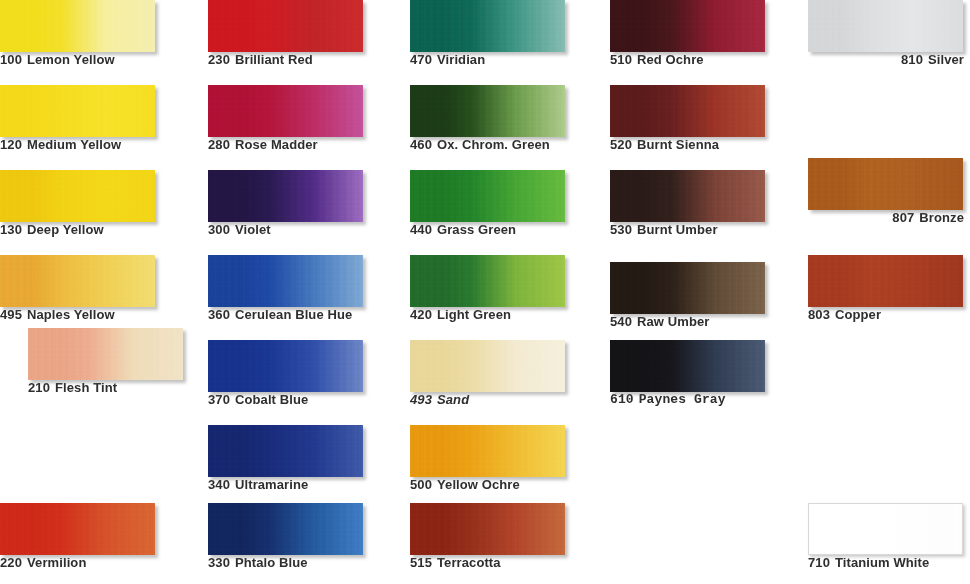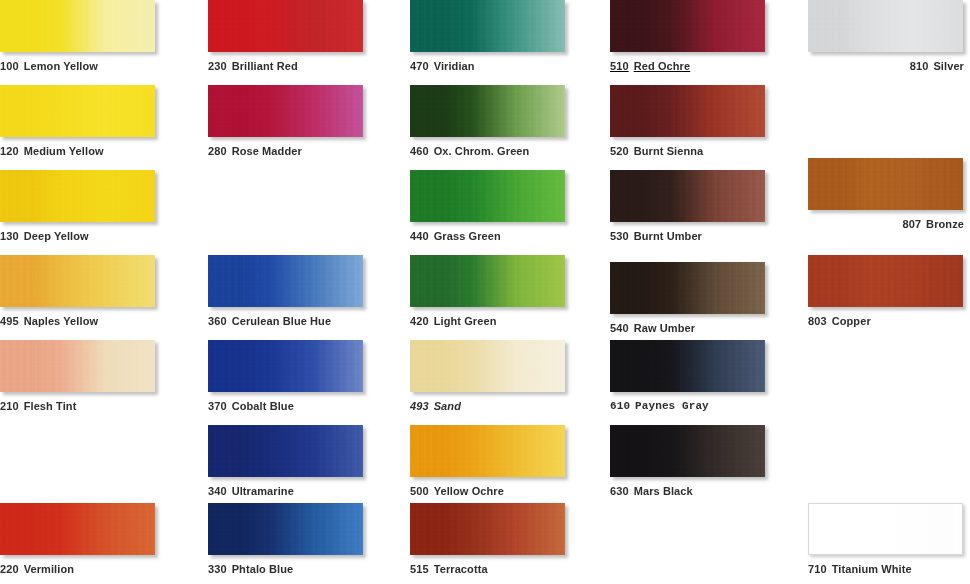--- a/index.html
+++ b/index.html
@@ -61,22 +61,22 @@
         rgba(0,0,0,0.00) 7px),
       repeating-linear-gradient(0deg,
         rgba(255,255,255,0.10) 0px,
         rgba(255,255,255,0.10) 1px,
         rgba(0,0,0,0.00) 1px,
         rgba(0,0,0,0.00) 5px);
     mix-blend-mode: overlay;
   }
 
   .label {
-    margin-top: 8px;
-    font-size: 11px;
+    margin-top: 1px;
+    font-size: 13px;
     font-weight: bold;
     color: #2e2e2e;
     letter-spacing: 0.1px;
     white-space: nowrap;
     line-height: 13px;
   }
   .label .code {
     margin-right: 5px;
   }
 </style>
@@ -101,21 +101,21 @@
         <div class="tex"></div>
       </div>
       <div class="label"><span class="code">130</span><span class="name">Deep Yellow</span></div>
     </div>
     <div class="swatch-cell" style="left: 0px; top: 255px;">
       <div class="swatch" style="background: linear-gradient(90deg, rgb(232, 168, 51) 0%, rgb(232, 168, 51) 22%, rgb(237, 187, 63) 40%, rgb(240, 207, 82) 68%, rgb(242, 221, 114) 100%);">
         <div class="tex"></div>
       </div>
       <div class="label"><span class="code">495</span><span class="name">Naples Yellow</span></div>
     </div>
-    <div class="swatch-cell" style="left: 0px; top: 340px;">
+    <div class="swatch-cell" style="left: 0px; top: 328px; padding-left: 28px;">
       <div class="swatch" style="background: linear-gradient(90deg, rgb(233, 165, 133) 0%, rgb(233, 165, 133) 22%, rgb(238, 173, 144) 40%, rgb(239, 220, 184) 68%, rgb(241, 227, 198) 100%);">
         <div class="tex"></div>
       </div>
       <div class="label"><span class="code">210</span><span class="name">Flesh Tint</span></div>
     </div>
     <div class="swatch-cell" style="left: 0px; top: 503px;">
       <div class="swatch" style="background: linear-gradient(90deg, rgb(207, 42, 25) 0%, rgb(207, 42, 25) 22%, rgb(210, 48, 27) 40%, rgb(213, 82, 42) 68%, rgb(217, 102, 51) 100%);">
         <div class="tex"></div>
       </div>
       <div class="label"><span class="code">220</span><span class="name">Vermilion</span></div>
@@ -125,20 +125,26 @@
         <div class="tex"></div>
       </div>
       <div class="label"><span class="code">230</span><span class="name">Brilliant Red</span></div>
     </div>
     <div class="swatch-cell" style="left: 208px; top: 85px;">
       <div class="swatch" style="background: linear-gradient(90deg, rgb(175, 17, 53) 0%, rgb(175, 17, 53) 22%, rgb(180, 21, 58) 40%, rgb(189, 44, 99) 68%, rgb(195, 81, 155) 100%);">
         <div class="tex"></div>
       </div>
       <div class="label"><span class="code">280</span><span class="name">Rose Madder</span></div>
     </div>
+    <div class="swatch-cell" style="left: 208px; top: 170px;">
+      <div class="swatch" style="background: linear-gradient(90deg, rgb(35, 21, 68) 0%, rgb(35, 21, 68) 22%, rgb(42, 26, 82) 40%, rgb(81, 43, 134) 68%, rgb(156, 108, 192) 100%);">
+        <div class="tex"></div>
+      </div>
+      <div class="label"><span class="code">300</span><span class="name">Violet</span></div>
+    </div>
     <div class="swatch-cell" style="left: 208px; top: 255px;">
       <div class="swatch" style="background: linear-gradient(90deg, rgb(27, 66, 155) 0%, rgb(27, 66, 155) 22%, rgb(31, 74, 166) 40%, rgb(70, 120, 189) 68%, rgb(126, 168, 212) 100%);">
         <div class="tex"></div>
       </div>
       <div class="label"><span class="code">360</span><span class="name">Cerulean Blue Hue</span></div>
     </div>
     <div class="swatch-cell" style="left: 208px; top: 340px;">
       <div class="swatch" style="background: linear-gradient(90deg, rgb(23, 50, 140) 0%, rgb(23, 50, 140) 22%, rgb(26, 55, 148) 40%, rgb(47, 78, 168) 68%, rgb(109, 134, 198) 100%);">
         <div class="tex"></div>
       </div>
@@ -191,21 +197,21 @@
         <div class="tex"></div>
       </div>
       <div class="label"><span class="code">500</span><span class="name">Yellow Ochre</span></div>
     </div>
     <div class="swatch-cell" style="left: 410px; top: 503px;">
       <div class="swatch" style="background: linear-gradient(90deg, rgb(140, 36, 20) 0%, rgb(140, 36, 20) 22%, rgb(149, 48, 26) 40%, rgb(177, 68, 42) 68%, rgb(196, 105, 60) 100%);">
         <div class="tex"></div>
       </div>
       <div class="label"><span class="code">515</span><span class="name">Terracotta</span></div>
     </div>
-    <div class="swatch-cell" style="left: 610px; top: 0px; text-decoration: underline;">
+    <div class="swatch-cell" style="left: 610px; top: 0px;">
       <div class="swatch" style="background: linear-gradient(90deg, rgb(60, 20, 24) 0%, rgb(60, 20, 24) 22%, rgb(74, 23, 28) 40%, rgb(143, 28, 48) 68%, rgb(166, 40, 64) 100%);">
         <div class="tex"></div>
       </div>
       <div class="label"><span class="code">510</span><span class="name">Red Ochre</span></div>
     </div>
     <div class="swatch-cell" style="left: 610px; top: 85px;">
       <div class="swatch" style="background: linear-gradient(90deg, rgb(91, 27, 27) 0%, rgb(91, 27, 27) 22%, rgb(106, 32, 32) 40%, rgb(156, 52, 38) 68%, rgb(176, 74, 51) 100%);">
         <div class="tex"></div>
       </div>
       <div class="label"><span class="code">520</span><span class="name">Burnt Sienna</span></div>
@@ -221,26 +227,20 @@
         <div class="tex"></div>
       </div>
       <div class="label"><span class="code">540</span><span class="name">Raw Umber</span></div>
     </div>
     <div class="swatch-cell" style="left: 610px; top: 340px; font-family: Liberation Mono, monospace;">
       <div class="swatch" style="background: linear-gradient(90deg, rgb(20, 20, 23) 0%, rgb(20, 20, 23) 22%, rgb(22, 22, 27) 40%, rgb(47, 60, 82) 68%, rgb(75, 90, 116) 100%);">
         <div class="tex"></div>
       </div>
       <div class="label"><span class="code">610</span><span class="name">Paynes Gray</span></div>
     </div>
-    <div class="swatch-cell" style="left: 610px; top: 425px;">
-      <div class="swatch" style="background: linear-gradient(90deg, rgb(20, 18, 20) 0%, rgb(20, 18, 20) 22%, rgb(23, 21, 23) 40%, rgb(51, 43, 40) 68%, rgb(74, 63, 57) 100%);">
-        <div class="tex"></div>
-      </div>
-      <div class="label"><span class="code">630</span><span class="name">Mars Black</span></div>
-    </div>
     <div class="swatch-cell" style="left: 808px; top: 0px; text-align: right;">
       <div class="swatch" style="background: linear-gradient(90deg, rgb(212, 214, 216) 0%, rgb(212, 214, 216) 22%, rgb(220, 222, 224) 40%, rgb(228, 230, 232) 68%, rgb(218, 220, 222) 100%);">
         <div class="tex"></div>
       </div>
       <div class="label"><span class="code">810</span><span class="name">Silver</span></div>
     </div>
     <div class="swatch-cell" style="left: 808px; top: 158px; text-align: right;">
       <div class="swatch" style="background: linear-gradient(90deg, rgb(168, 90, 28) 0%, rgb(168, 90, 28) 22%, rgb(176, 98, 32) 40%, rgb(173, 94, 34) 68%, rgb(165, 87, 29) 100%);">
         <div class="tex"></div>
       </div>

